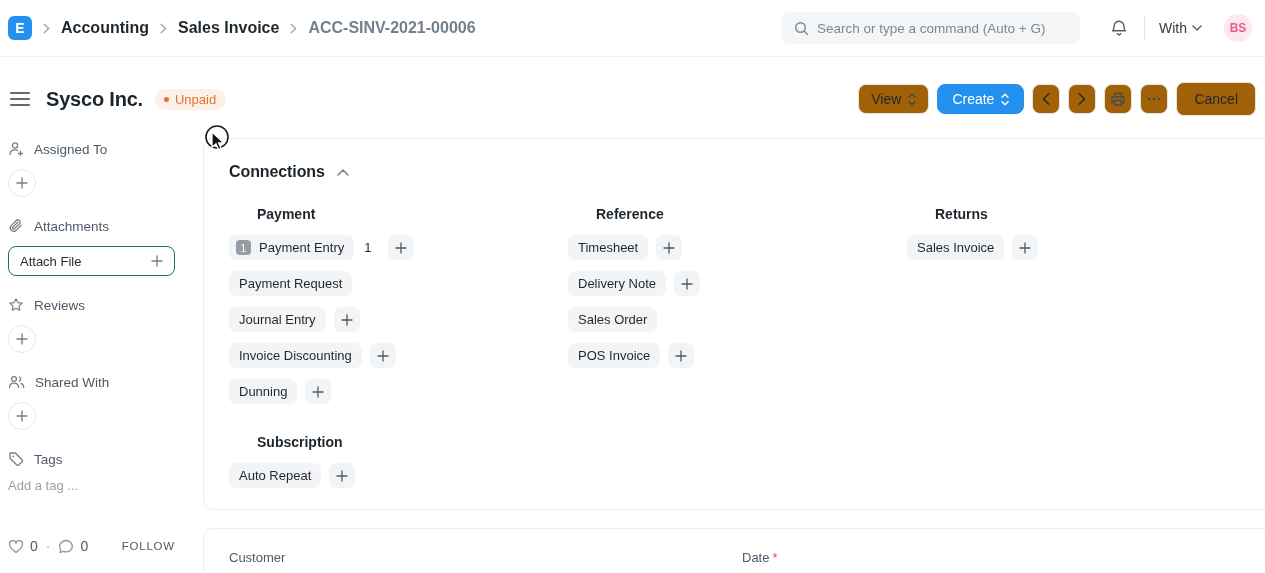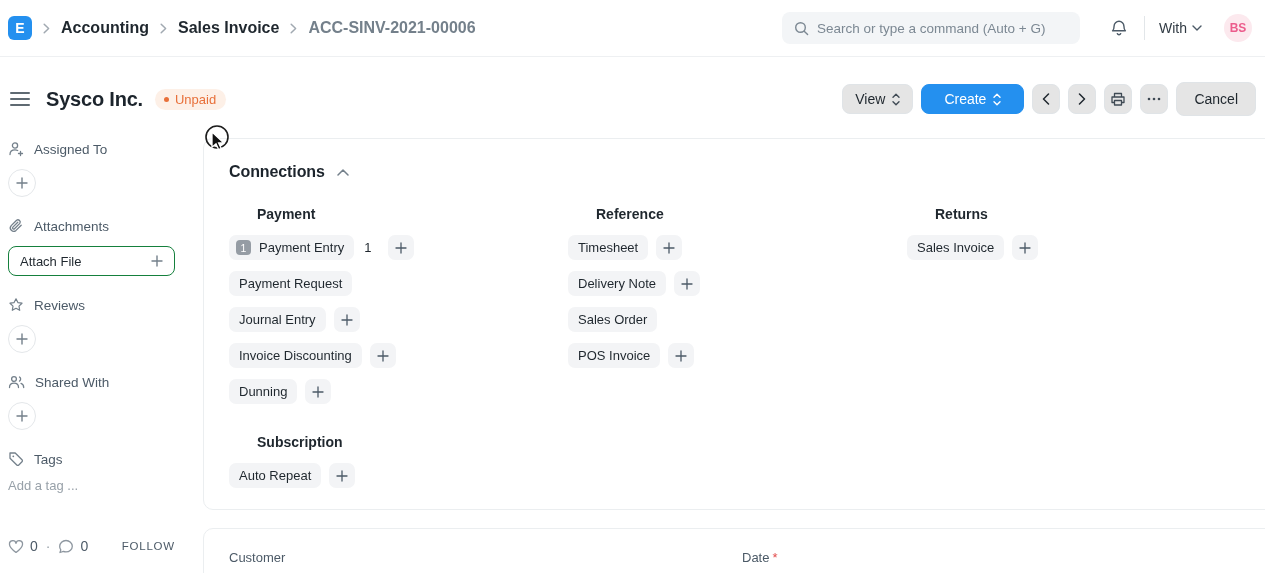--- a/index.html
+++ b/index.html
@@ -26,24 +26,24 @@
   .avatar { width:28px; height:28px; border-radius:50%; background:#fce9ee; color:#ec5c8c; font-size:12px; font-weight:600; display:flex; align-items:center; justify-content:center; margin-left:22px; cursor:pointer; }
 
   
   .page-head { display:flex; align-items:center; padding:22px 9px 0 9px; height:62px; position:relative; }
   .hamburger { width:20px; display:flex; flex-direction:column; gap:4px; cursor:pointer; margin:0 16px 0 1px; }
   .hamburger i { display:block; height:2px; border-radius:1px; background:#5f6a72; }
   .doc-title { font-size:20px; font-weight:700; letter-spacing:-0.2px; color:#1c242c; margin-right:12px; }
   .status-badge { height:21px; border-radius:11px; background:#fdf0e7; color:#e8703a; font-size:13px; font-weight:500; display:inline-flex; align-items:center; padding:0 10px 0 9px; }
   .status-badge .dot { width:5px; height:5px; border-radius:50%; background:#e8703a; margin-right:6px; }
   .head-actions { margin-left:auto; display:flex; align-items:center; gap:8px; }
-  .btn { height:30px; border-radius:8px; border:1px solid #e0e4e7; background:#e5e5e5; color:#1f272e; font-size:14px; display:inline-flex; align-items:center; justify-content:center; cursor:pointer; font-family:inherit; }
+  .btn { height:30px; border-radius:8px; border:1px solid #e0e4e7; background:#a16207; color:#1f272e; font-size:14px; display:inline-flex; align-items:center; justify-content:center; cursor:pointer; font-family:inherit; }
   .btn.txt { padding:0 12px; gap:7px; }
   .btn.sq { width:28px; padding:0; color:#3f4a54; }
-  .btn.primary { background:#2490ef; border-color:#2490ef; color:#fff; padding:0 22px; gap:7px; }
+  .btn.primary { background:#2490ef; border-color:#2490ef; color:#fff; padding:0 14px; gap:7px; }
   .btn.cancel { padding:16px 17px; }
   .cursor-overlay { position:absolute; left:203px; top:66px; pointer-events:none; }
 
   
   .content { display:flex; height:454px; }
   .sidebar { width:220px; padding:22px 28px 10px 8px; display:flex; flex-direction:column; }
   .sb-section { margin-bottom:21px; }
   .sb-label { display:flex; align-items:center; gap:10px; font-size:13.5px; color:#4c5a67; margin-bottom:12px; }
   .sb-label svg { color:#74808b; }
   .circle-btn { width:28px; height:28px; border-radius:50%; border:1px solid #e4e7ea; background:#fff; display:flex; align-items:center; justify-content:center; color:#74808b; cursor:pointer; }

